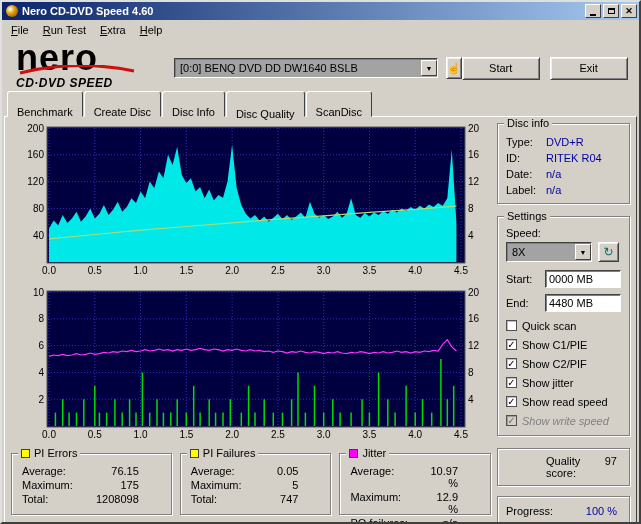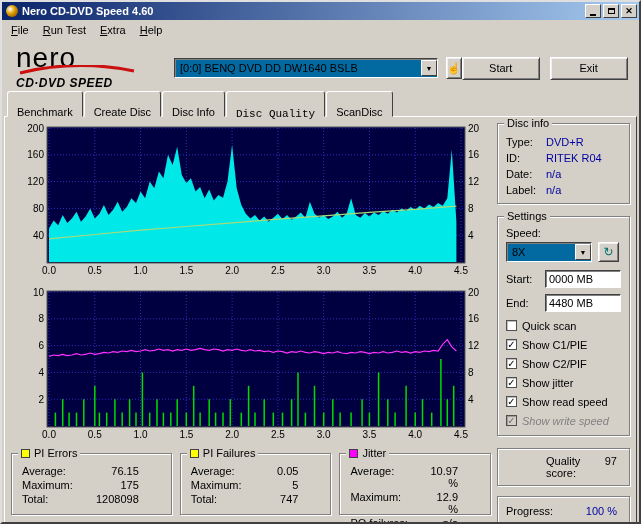--- a/index.html
+++ b/index.html
@@ -21,44 +21,44 @@
     font-size:9px;font-weight:bold;color:#000;box-sizing:border-box;}
   .glyph-min{display:block;width:6px;height:2px;background:#000;margin-top:7px;}
   .glyph-max{display:block;width:7px;height:6px;border:1px solid #000;border-top-width:2px;box-sizing:border-box;}
   
   .menubar{height:20px;display:flex;align-items:center;padding-left:2px;flex:none;}
   .menu-item{font-size:11px;padding:2px 7px;cursor:default;}
   .menu-item::first-letter{text-decoration:underline;}
   
   .toolbar{height:56px;display:flex;align-items:center;padding:0 8px;flex:none;}
   .logo{width:158px;flex:none;padding-left:6px;}
-  .logo-nero{font-weight:normal;font-size:28px;line-height:24px;letter-spacing:1px;color:#000;}
+  .logo-nero{font-weight:bold;font-size:36px;line-height:24px;letter-spacing:1px;color:#000;}
   .logo-swoosh{display:block;margin:-5px 0 0 2px;}
   .logo-sub{font-style:italic;font-weight:bold;font-size:12px;letter-spacing:0.5px;margin-top:1px;}
-  .combo{background:#0369a1;border:1px solid;border-color:#404040 #ffffff #ffffff #404040;
+  .combo{background:#a3a3a3;border:1px solid;border-color:#404040 #ffffff #ffffff #404040;
     box-shadow:inset 1px 1px 0 #808080;display:flex;align-items:center;
     height:20px;font-size:11px;padding-left:5px;box-sizing:border-box;}
   .combo-arrowbtn{margin-left:auto;width:16px;height:16px;background:#d4d0c8;
     border:1px solid;border-color:#fff #404040 #404040 #fff;display:flex;
     align-items:center;justify-content:center;font-size:7px;flex:none;box-sizing:border-box;}
   .drive-combo{width:264px;flex:none;}
   .hand-btn{width:28px;height:22px;margin-left:8px;font-size:13px;line-height:16px;padding:0;}
   .btn{font-family:"Liberation Sans",sans-serif;font-size:11px;background:#d4d0c8;
     border:1px solid;border-color:#ffffff #404040 #404040 #ffffff;
     box-shadow:inset 1px 1px 0 #efefef, inset -1px -1px 0 #808080;
     text-align:center;cursor:default;box-sizing:border-box;}
   .push-btn{width:78px;height:23px;padding:3px 0;}
   .right-btns{margin-left:auto;display:flex;gap:10px;padding-right:6px;}
   
   .tabs{display:flex;align-items:flex-end;height:21px;padding-left:5px;flex:none;
     position:relative;z-index:2;margin-bottom:-1px;}
   .tab{font-size:11px;height:17px;line-height:17px;padding:12px 9px;background:#d4d0c8;
     border:1px solid;border-color:#ffffff #404040 #d4d0c8 #ffffff;
     border-radius:3px 3px 0 0;margin-right:1px;box-sizing:border-box;}
-  .tab.active{height:21px;line-height:20px;font-weight:normal;position:relative;z-index:3;font-family:Liberation Mono, monospace;}
+  .tab.active{height:21px;line-height:20px;font-weight:normal;position:relative;z-index:3;}
   .tabpage{flex:1;border:1px solid;border-color:#ffffff #404040 #404040 #ffffff;
     margin:0 2px 2px 2px;background:#d4d0c8;display:flex;padding:6px 2px 4px 4px;box-sizing:border-box;}
   
   .charts-col{width:482px;flex:none;display:flex;flex-direction:column;}
   .chart-svg{display:block;}
   .stats-row{display:flex;gap:8px;margin-top:8px;padding-left:2px;}
   
   .group{position:relative;border:1px solid #808080;
     box-shadow:inset 1px 1px 0 #ffffff, 1px 1px 0 #ffffff;
     padding:10px 4px 5px 4px;box-sizing:border-box;background:#d4d0c8;}

